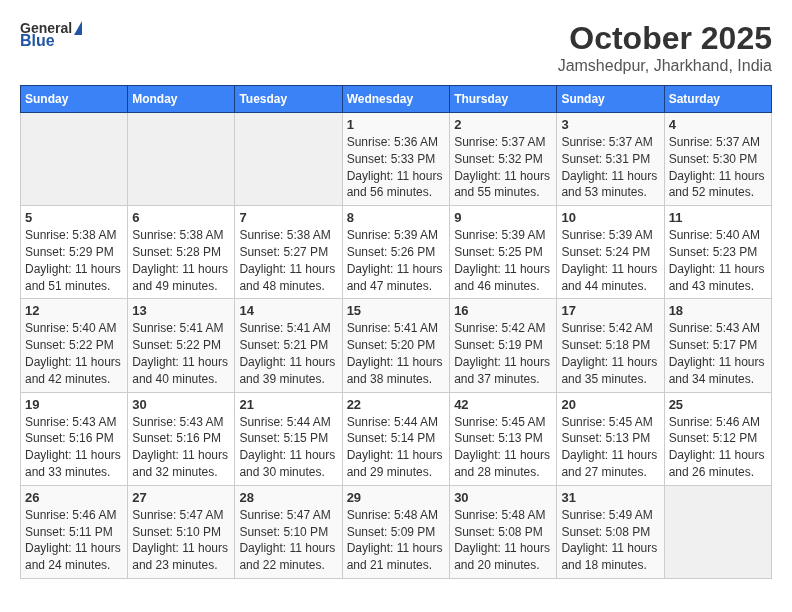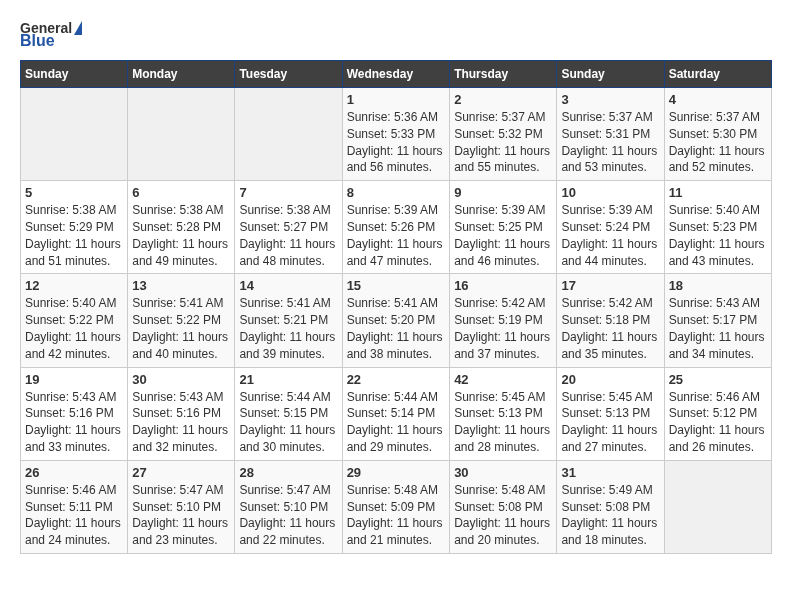--- a/index.html
+++ b/index.html
@@ -36,21 +36,21 @@
     .location {
       font-size: 16px;
       color: #555;
     }
     .calendar {
       width: 100%;
       border-collapse: collapse;
       font-size: 11px;
     }
     .calendar th {
-      background-color: #404040;
+      background-color: #3b82f6;
       color: #fff;
       padding: 6px 4px;
       text-align: left;
       font-size: 12px;
       border: 1px solid #1a4080;
     }
     .calendar td {
       border: 1px solid #ccc;
       vertical-align: top;
       padding: 4px;
@@ -82,20 +82,24 @@
 </head>
 <body>
 
 <div class="header">
   <div class="logo">
     <div class="logo-text">
       <span style="font-size:14px;font-weight:bold;color:#333;">General</span>
       <span style="display:inline-block;width:0;height:0;border-left:8px solid transparent;border-bottom:14px solid #2255a4;margin:0 2px 0 2px;vertical-align:middle;"></span>
     </div>
     <span style="font-size:16px;font-weight:bold;color:#2255a4;margin-top:-4px;">Blue</span>
+  </div>
+  <div class="title-section">
+    <div class="month-title">October 2025</div>
+    <div class="location">Jamshedpur, Jharkhand, India</div>
   </div>
 </div>
 
 <table class="calendar">
   <thead>
     <tr>
       <th>Sunday</th>
       <th>Monday</th>
       <th>Tuesday</th>
       <th>Wednesday</th>

